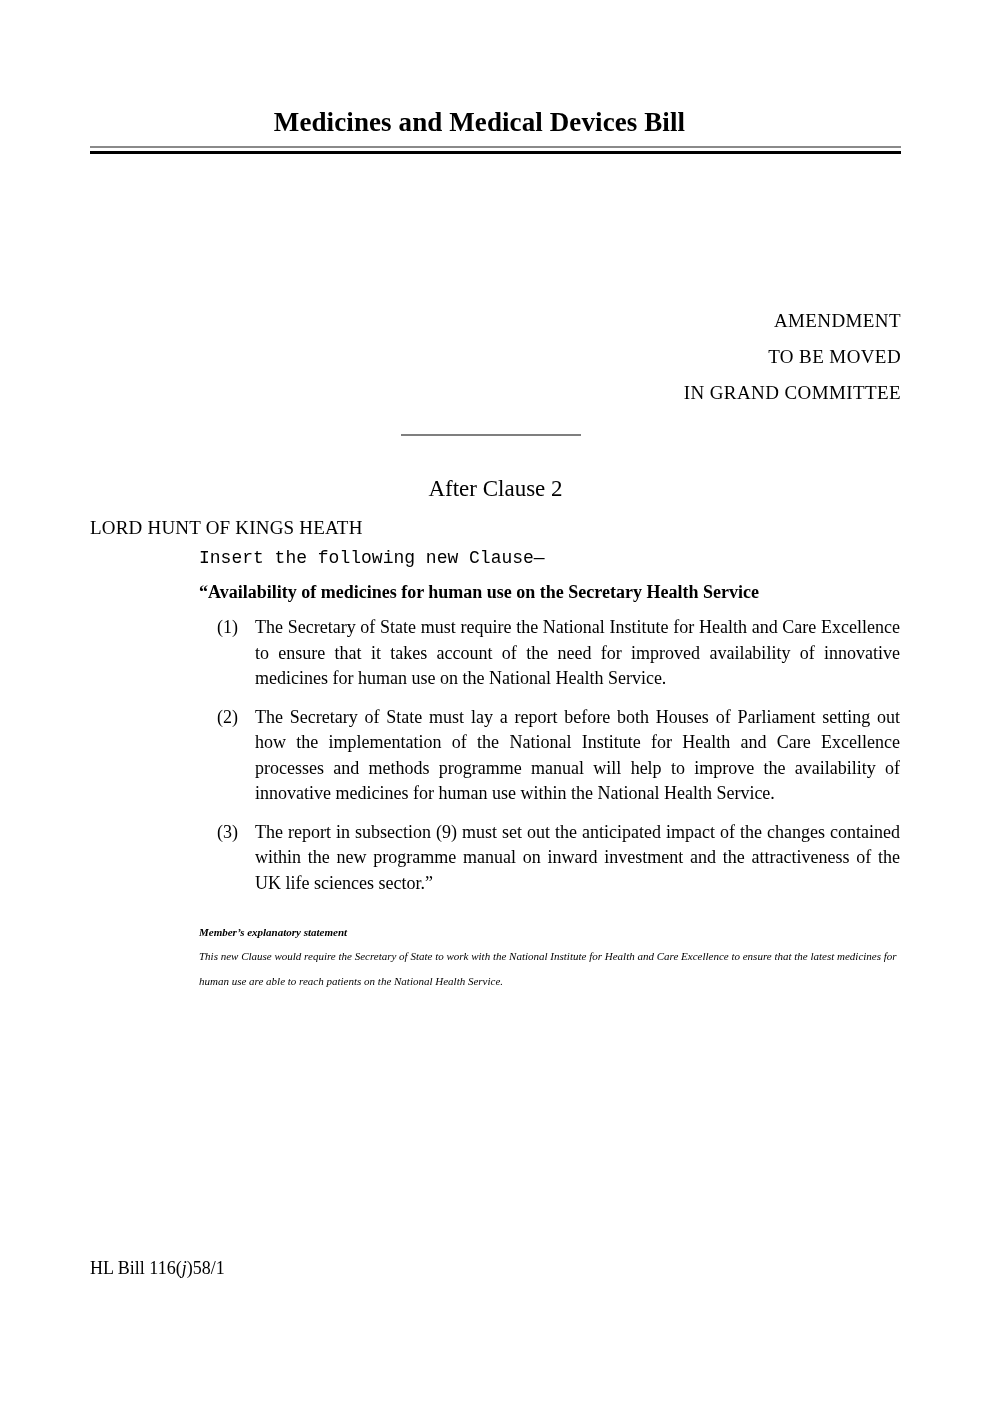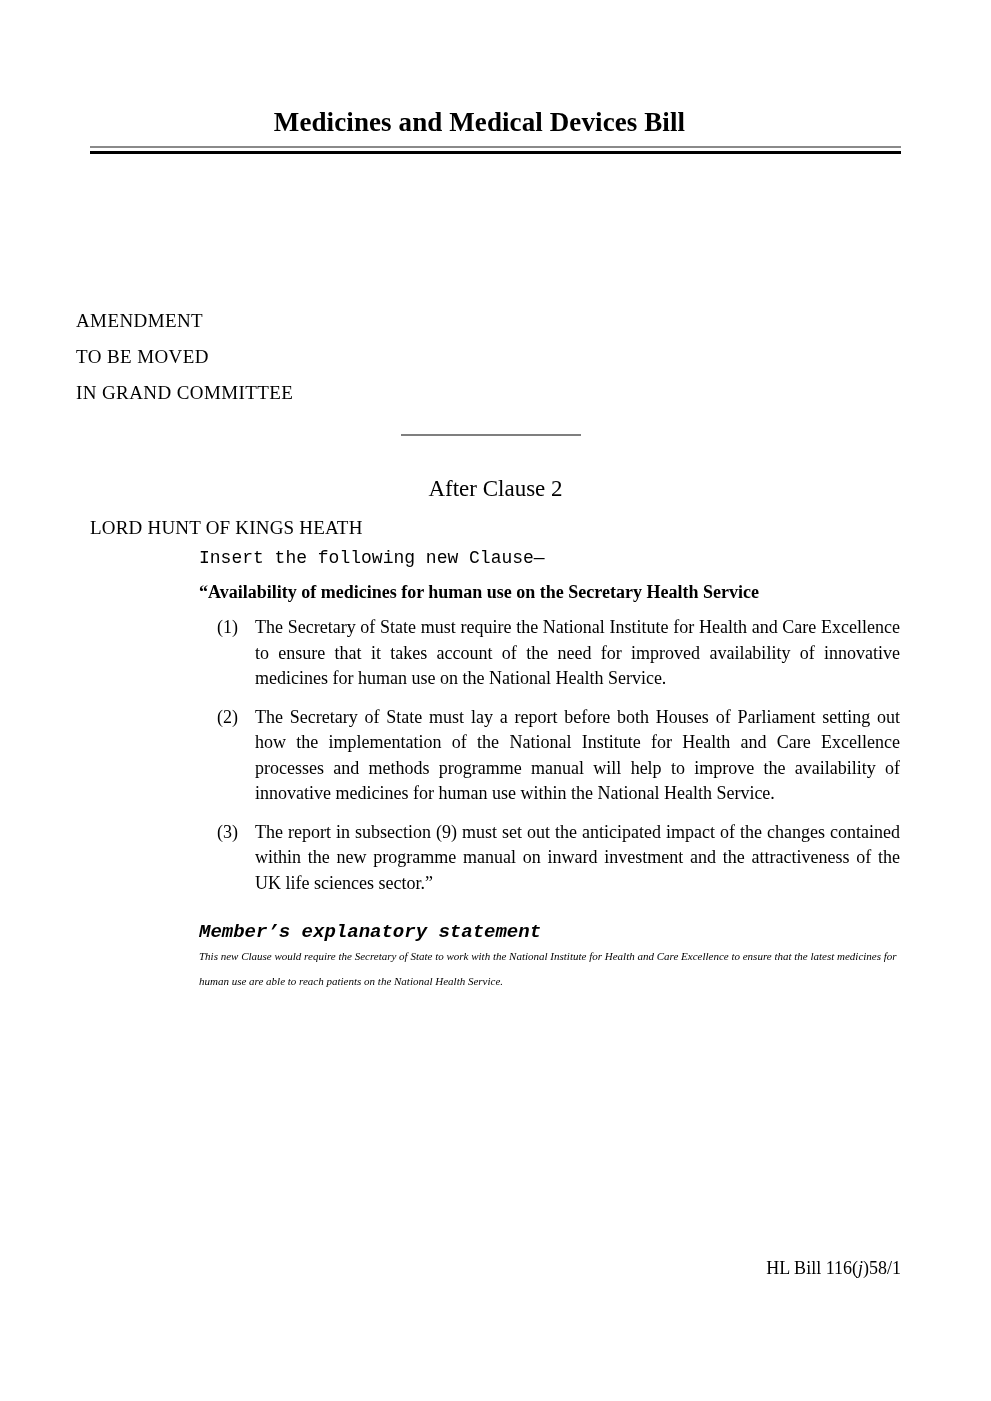--- a/index.html
+++ b/index.html
@@ -51,24 +51,24 @@
     position: absolute;
     left: 0; top: 5px;
     width: 100%;
     height: 3px;
     background: #000000;
   }
 
   
   .amend-block {
     position: absolute;
-    left: 76px;
+    left: 90px;
     top: 303px;
     width: 811px;
-    text-align: left;
+    text-align: right;
   }
   .amend-line {
     font-size: 19px;
     line-height: 36px;
     letter-spacing: 0.4px;
   }
   .short-rule {
     position: absolute;
     left: 401px;
     top: 434px;
@@ -141,41 +141,40 @@
   }
   ol.subsections > li .para {
     display: block;
   }
 
   
   .explan {
     margin-top: 24px;
   }
   .explan-heading {
-    font-size: 19px;
+    font-size: 11px;
     font-weight: bold;
     font-style: italic;
     line-height: 24px;
-    font-family: Liberation Mono, monospace;
   }
   .explan-body {
     font-size: 11px;
     font-style: italic;
     line-height: 24.5px;
     text-align: left;
   }
 
   
   .footer {
     position: absolute;
     left: 90px;
     top: 1258px;
     width: 811px;
     display: flex;
-    justify-content: flex-end;
+    justify-content: flex-start;
     align-items: baseline;
     font-size: 18px;
   }
   .footer .bill-no em {
     font-style: italic;
   }
 </style>
 </head>
 <body>
 

